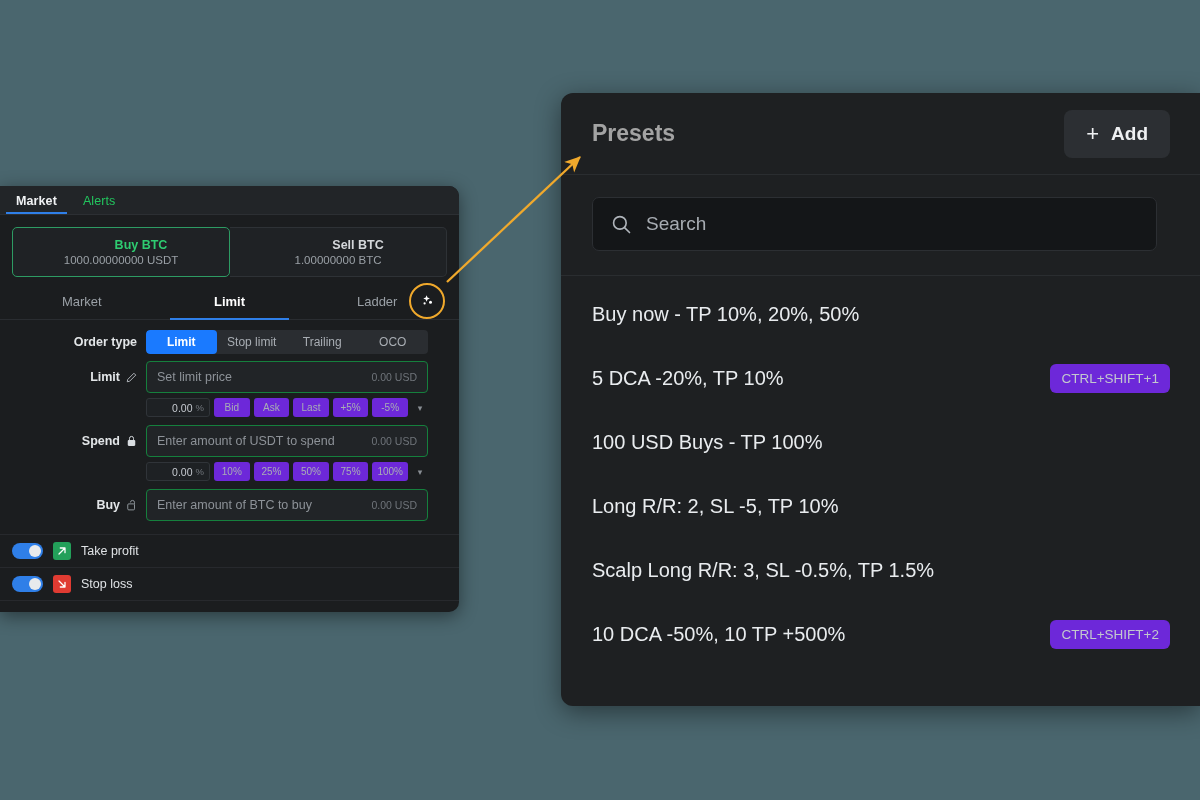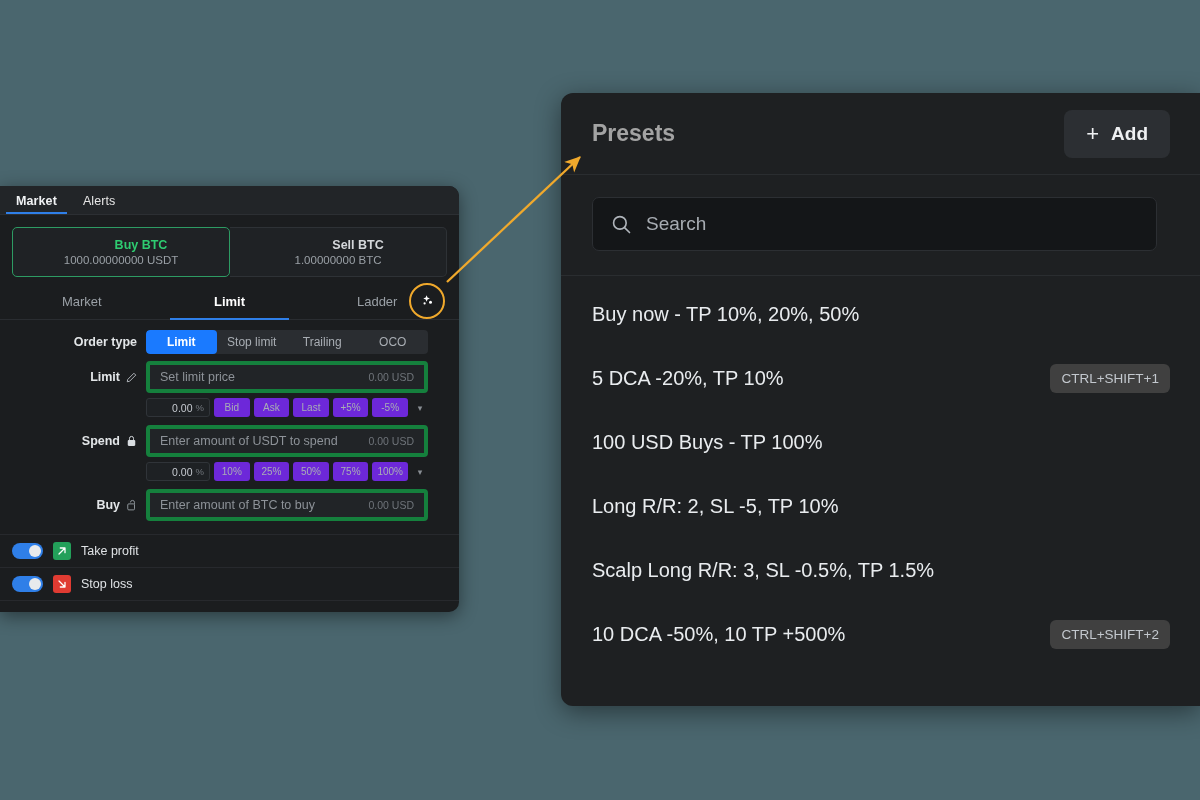--- a/index.html
+++ b/index.html
@@ -21,21 +21,21 @@
     overflow: hidden;
     display: flex; flex-direction: column;
   }
   .tabbar {
     height: 29px; background: #222528;
     display: flex; align-items: flex-end; gap: 6px;
     padding-left: 6px;
     border-bottom: 1px solid #2c2f33;
   }
   .tabbar .tab {
-    font-size: 12.5px; color: #e5e5e5;
+    font-size: 12.5px; color: #22c55e;
     padding: 3px 10px 6px 10px;
     position: relative; cursor: pointer; letter-spacing: .1px;
   }
   .tabbar .tab.active { color: #f0f2f4; font-weight: 700; }
   .tabbar .tab.active::after {
     content: ""; position: absolute; left: 0; right: 0; bottom: 0;
     height: 2px; background: #2f7fe8;
   }
 
   .side-row {
@@ -82,21 +82,21 @@
     flex: 1; display: flex; height: 24px; border-radius: 4px;
     overflow: hidden; background: #2a2d31; margin-right: 14px;
   }
   .seg-btn {
     flex: 1; display: flex; align-items: center; justify-content: center;
     font-size: 12px; color: #a8adb3; cursor: pointer;
   }
   .seg-btn.active { background: #1a7aff; color: #fff; font-weight: 700; border-radius: 4px; }
 
   .input-wrap {
-    flex: 1; height: 32px; background: #212427; border: 4px solid #15803d;
+    flex: 1; height: 32px; background: #212427; border: 1px solid #15803d;
     border-radius: 4px; display: flex; align-items: center;
     padding: 0 10px; margin-right: 14px; cursor: text;
   }
   .input-ph { flex: 1; font-size: 12.5px; color: #8d9298; }
   .input-suffix { font-size: 10.5px; color: #6f747a; }
 
   .chips { display: flex; align-items: center; gap: 4px; margin: -2px 14px 8px 146px; }
   .chip-val {
     width: 64px; height: 19px; background: #1e2124; border: 1px solid #303439;
     border-radius: 3px; display: flex; align-items: center; justify-content: flex-end;
@@ -160,21 +160,21 @@
   }
   .search-ph { font-size: 19px; color: #a7acb2; }
 
   .preset-list { flex: 1; padding-top: 6px; }
   .preset-item {
     height: 64px; display: flex; align-items: center;
     padding: 0 30px 0 31px; cursor: pointer;
   }
   .preset-label { flex: 1; font-size: 20px; color: #e9ecef; }
   .kbd {
-    background: #404040; border-radius: 6px; padding: 7px 11px;
+    background: #6d28d9; border-radius: 6px; padding: 7px 11px;
     font-size: 13.5px; color: #c3c8ce; white-space: nowrap;
   }
 
   
   .annot { position: absolute; left: 0; top: 0; width: 1200px; height: 800px; pointer-events: none; }
   .hl-circle {
     position: absolute; left: 409px; top: 283px;
     width: 36px; height: 36px; border-radius: 50%;
     border: 2.4px solid #f0a92c; background: transparent;
   }

